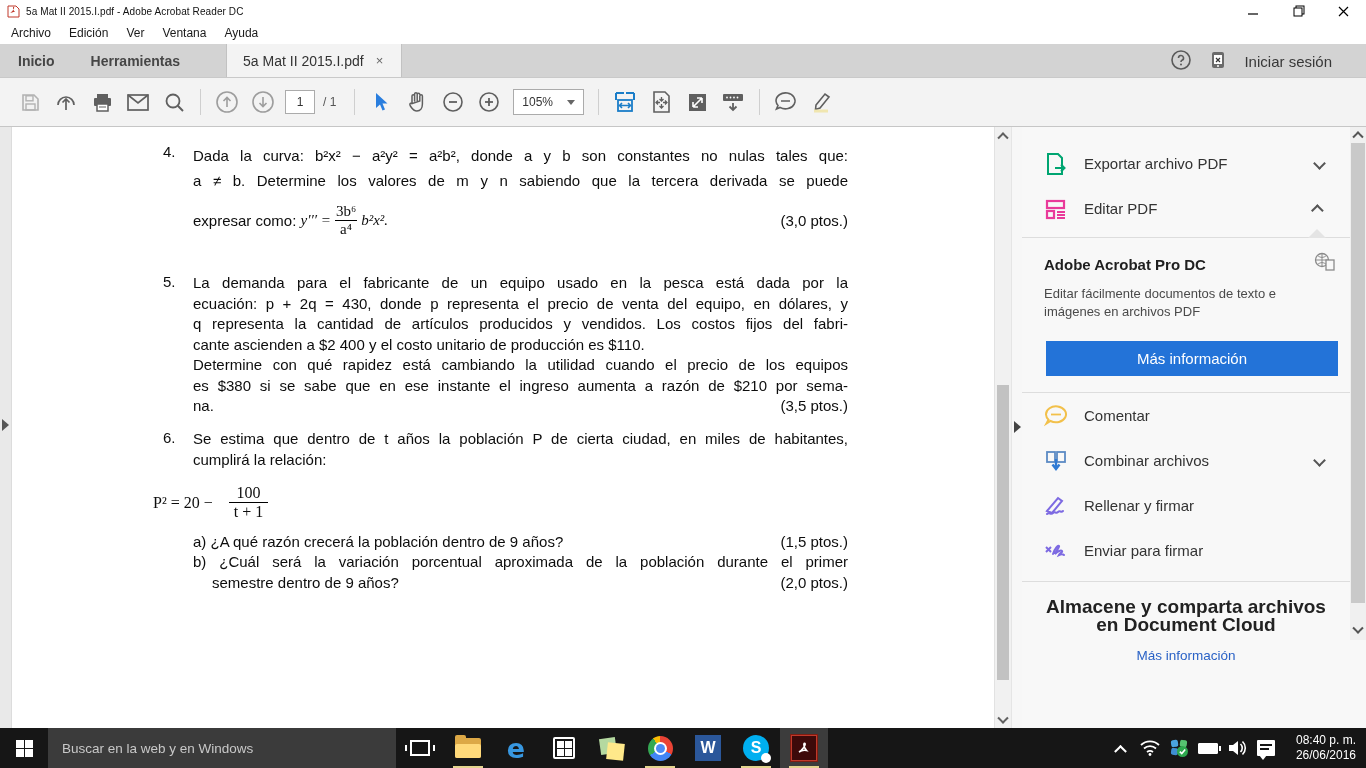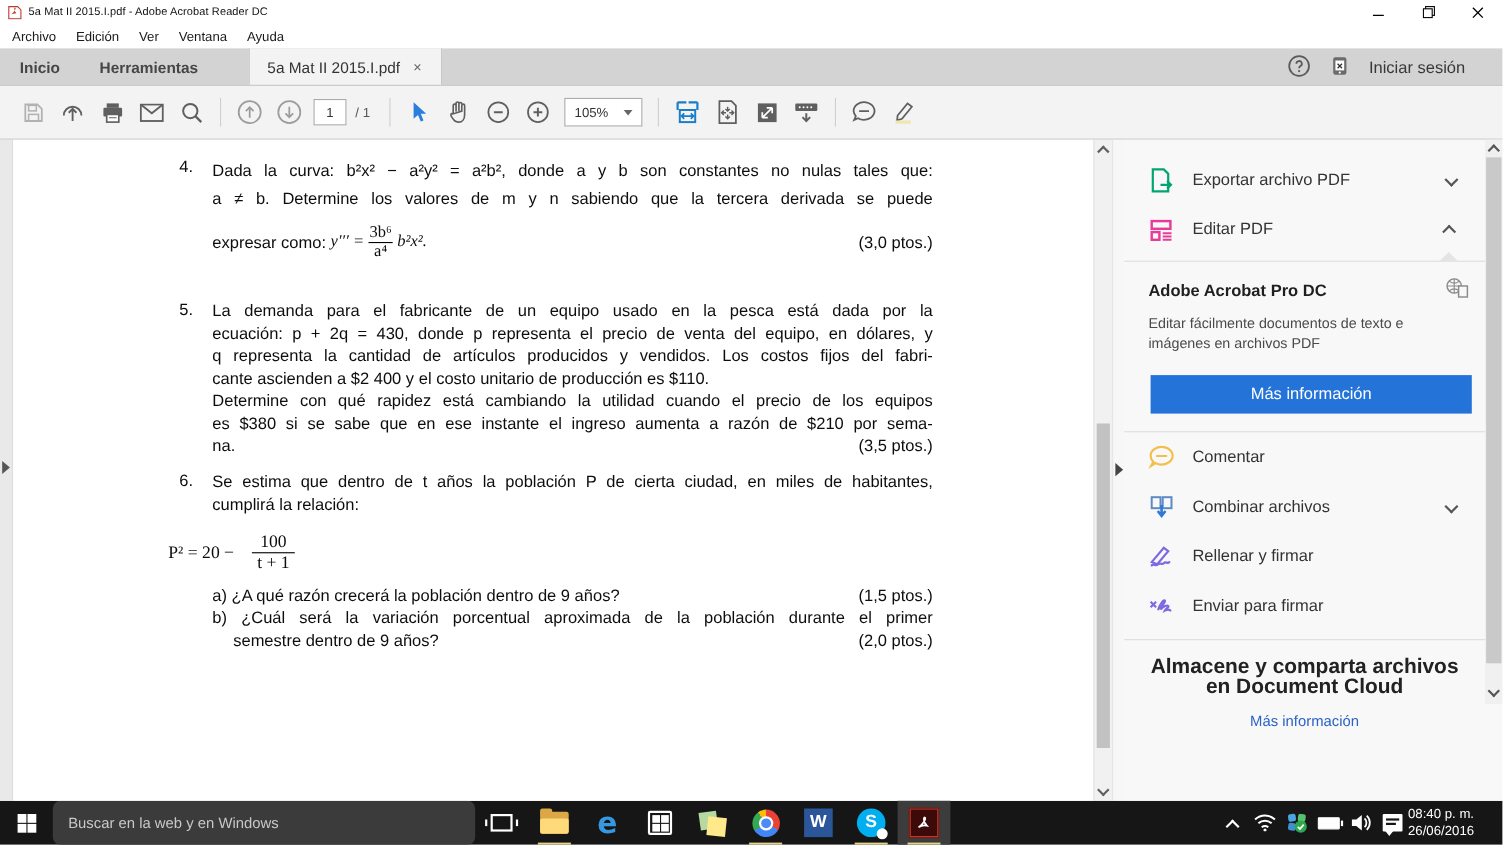--- a/index.html
+++ b/index.html
@@ -109,27 +109,27 @@
 
   .sb-scroll { position:absolute; right:0; top:0; width:16px; height:513px; background:#f0f0f0; }
   .sb-scroll .thumb { position:absolute; left:1px; right:1px; top:16px; height:460px; background:#c9c9c9; }
   .sb-scroll .arrow { position:absolute; left:0; width:100%; height:14px; display:flex; align-items:center; justify-content:center; }
 
   
   .taskbar { height:40px; background:#161616; display:flex; align-items:stretch; color:#fff; }
   .tb-slot { width:48px; display:flex; align-items:center; justify-content:center; position:relative; }
   .tb-slot.open::after { content:""; position:absolute; bottom:0; left:9px; right:9px; height:2px; background:#e3d48e; }
   .tb-slot.active { background:#3c3c3c; }
-  .tb-search { width:384px; background:#3b3b3b; display:flex; align-items:center; margin:0;border-radius:7px; }
+  .tb-search { width:348px; background:#3b3b3b; display:flex; align-items:center; margin:0; }
   .tb-search input { background:transparent; border:none; outline:none; color:#c8c8c8;
     font-size:13.5px; width:100%; padding-left:14px; font-family:"Liberation Sans",sans-serif; }
   .tb-search input::placeholder { color:#c8c8c8; }
   .tray { margin-left:auto; display:flex; align-items:center; }
   .tray-ic { width:29px; height:40px; display:flex; align-items:center; justify-content:center; }
-  .clock { width:86px; font-size:12px; line-height:15px; }
+  .clock { width:86px; text-align:right; font-size:12px; line-height:15px; padding-right:10px; }
 
   .win-logo { display:grid; grid-template-columns:8px 8px; grid-template-rows:8px 8px; gap:1px; }
   .win-logo span { background:#fff; }
 
   .edge-e { color:#3797e0; font-size:27px; font-weight:bold; font-family:"DejaVu Sans",sans-serif; }
   .word-sq { width:26px; height:26px; background:#2b579a; color:#fff; font-size:16px; font-weight:bold;
     display:flex; align-items:center; justify-content:center; }
   .skype-c { width:26px; height:26px; background:#00aff0; color:#fff; border-radius:50%; font-size:16px;
     font-weight:bold; display:flex; align-items:center; justify-content:center; position:relative; }
   .skype-c i { position:absolute; right:-2px; bottom:-2px; width:10px; height:10px; background:#fff; border-radius:50%; }

